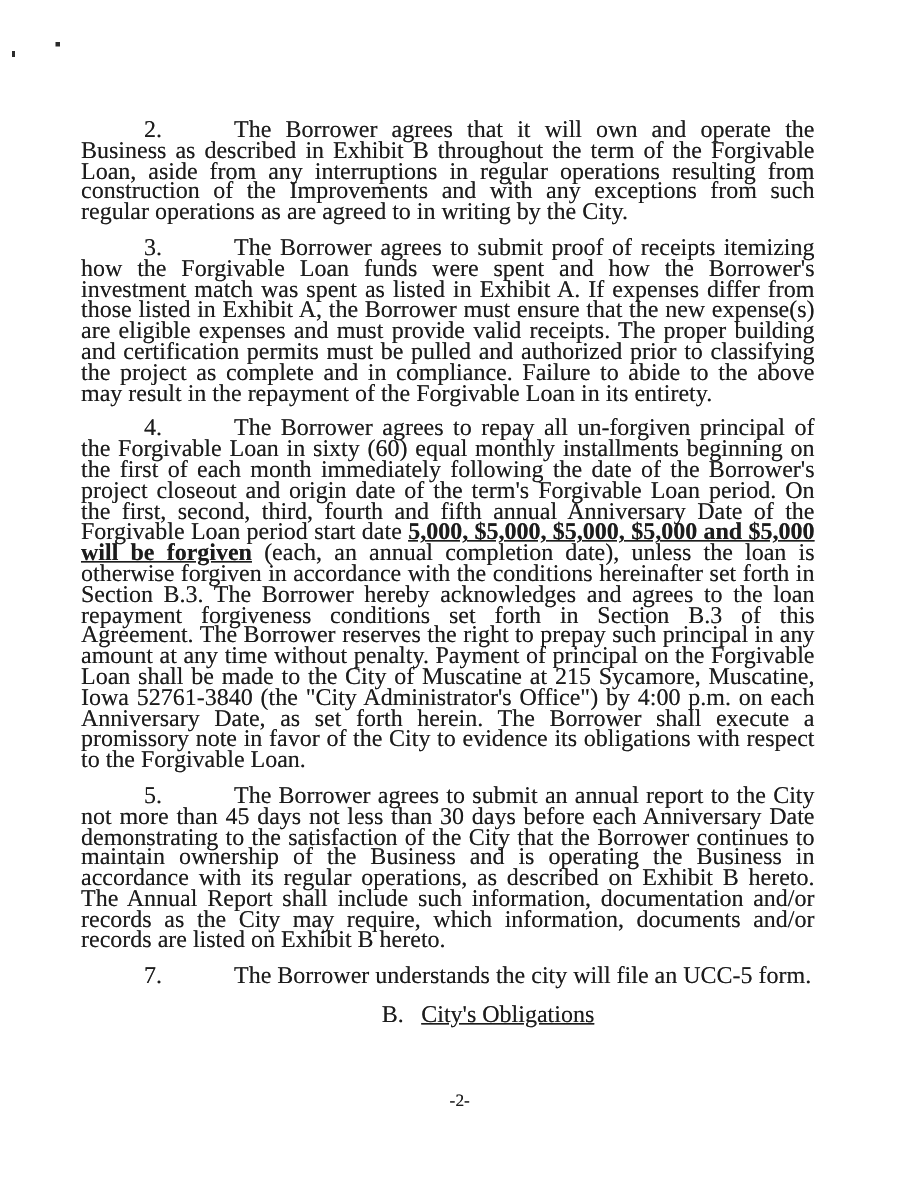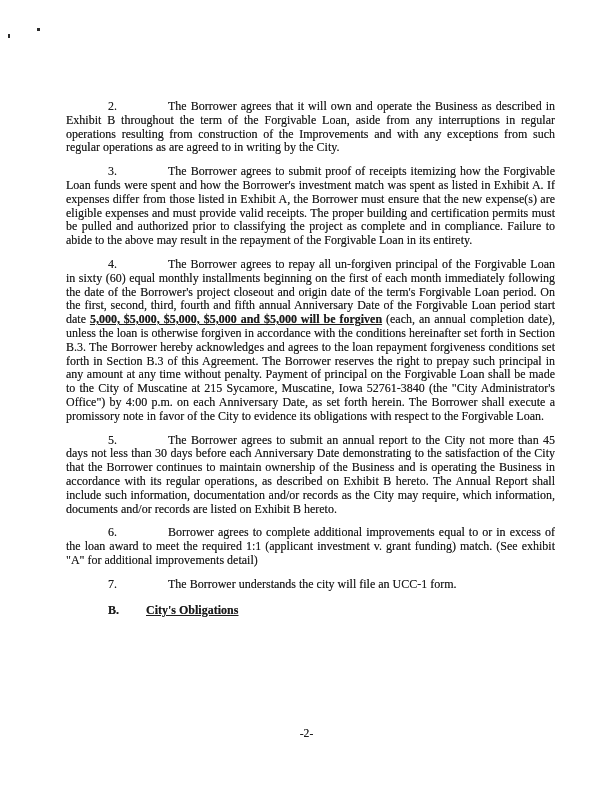--- a/index.html
+++ b/index.html
@@ -11,45 +11,44 @@
     position: relative;
     width: 613px;
     height: 800px;
     background: #ffffff;
     overflow: hidden;
     font-family: "Liberation Serif", "DejaVu Serif", serif;
     color: #1c1c1c;
   }
   .body-text {
     position: absolute;
-    left: 66px;
+    left: 54px;
     top: 80px;
     width: 489px;
-    font-size: 12px;
+    font-size: 16px;
     line-height: 13.8px;
     text-shadow: 0 0 0.4px rgba(0,0,0,0.55);
-    margin-top: 20px;
   }
   .para {
     margin: 0 0 10px 0;
     text-align: justify;
   }
   .pnum {
     display: inline-block;
     margin-left: 42px;
     width: 60px;
   }
   .emph {
     font-weight: bold;
     text-decoration: underline;
   }
   .section-heading {
     margin: 12px 0 0 0;
-    font-weight: bold;
-    text-align: left;
+    font-weight: normal;
+    text-align: center;
   }
   .hnum {
     display: inline-block;
     margin-left: 42px;
     width: 38px;
   }
   .htitle {
     text-decoration: underline;
   }
   .page-number {
@@ -79,23 +78,22 @@
   <div class="body-text">
 
     <p class="para"><span class="pnum">2.</span><span>The Borrower agrees that it will own and operate the Business as described in Exhibit B throughout the term of the Forgivable Loan, aside from any interruptions in regular operations resulting from construction of the Improvements and with any exceptions from such regular operations as are agreed to in writing by the City.</span></p>
 
     <p class="para"><span class="pnum">3.</span><span>The Borrower agrees to submit proof of receipts itemizing how the Forgivable Loan funds were spent and how the Borrower's investment match was spent as listed in Exhibit A.  If expenses differ from those listed in Exhibit A, the Borrower must ensure that the new expense(s) are eligible expenses and must provide valid receipts.  The proper building and certification permits must be pulled and authorized prior to classifying the project as complete and in compliance.  Failure to abide to the above may result in the repayment of the Forgivable Loan in its entirety.</span></p>
 
     <p class="para"><span class="pnum">4.</span><span>The Borrower agrees to repay all un-forgiven principal of the Forgivable Loan in sixty (60) equal monthly installments beginning on the first of each month immediately following the date of the Borrower's project closeout and origin date of the term's Forgivable Loan period.  On the first, second, third, fourth and fifth annual Anniversary Date of the Forgivable Loan period start date </span><span class="emph">5,000, $5,000, $5,000, $5,000 and $5,000 will be forgiven</span><span> (each, an annual completion date), unless the loan is otherwise forgiven in accordance with the conditions hereinafter set forth in Section B.3.  The Borrower hereby acknowledges and agrees to the loan repayment forgiveness conditions set forth in Section B.3 of this Agreement.  The Borrower reserves the right to prepay such principal in any amount at any time without penalty.  Payment of principal on the Forgivable Loan shall be made to the City of Muscatine at 215 Sycamore, Muscatine, Iowa 52761-3840 (the "City Administrator's Office") by 4:00 p.m. on each Anniversary Date, as set forth herein. The Borrower shall execute a promissory note in favor of the City to evidence its obligations with respect to the Forgivable Loan.</span></p>
 
     <p class="para"><span class="pnum">5.</span><span>The Borrower agrees to submit an annual report to the City not more than 45 days not less than 30 days before each Anniversary Date demonstrating to the satisfaction of the City that the Borrower continues to maintain ownership of the Business and is operating the Business in accordance with its regular operations, as described on Exhibit B hereto.  The Annual Report shall include such information, documentation and/or records as the City may require, which information, documents and/or records are listed on Exhibit B hereto.</span></p>
 
-    <p class="para"><span class="pnum">6.</span><span>Borrower agrees to complete additional improvements equal to or in excess of the loan award to meet the required 1:1 (applicant investment v. grant funding) match. (See exhibit "A" for additional improvements detail)</span></p>
 
-    <p class="para"><span class="pnum">7.</span><span>The Borrower understands the city will file an UCC-1 form.</span></p>
+    <p class="para"><span class="pnum">7.</span><span>The Borrower understands the city will file an UCC-5 form.</span></p>
 
 
     <p class="section-heading"><span class="hnum">B.</span><span class="htitle">City's Obligations</span></p>
 
   </div>
 
   <div class="page-number">-2-</div>
 
 </div>
 

